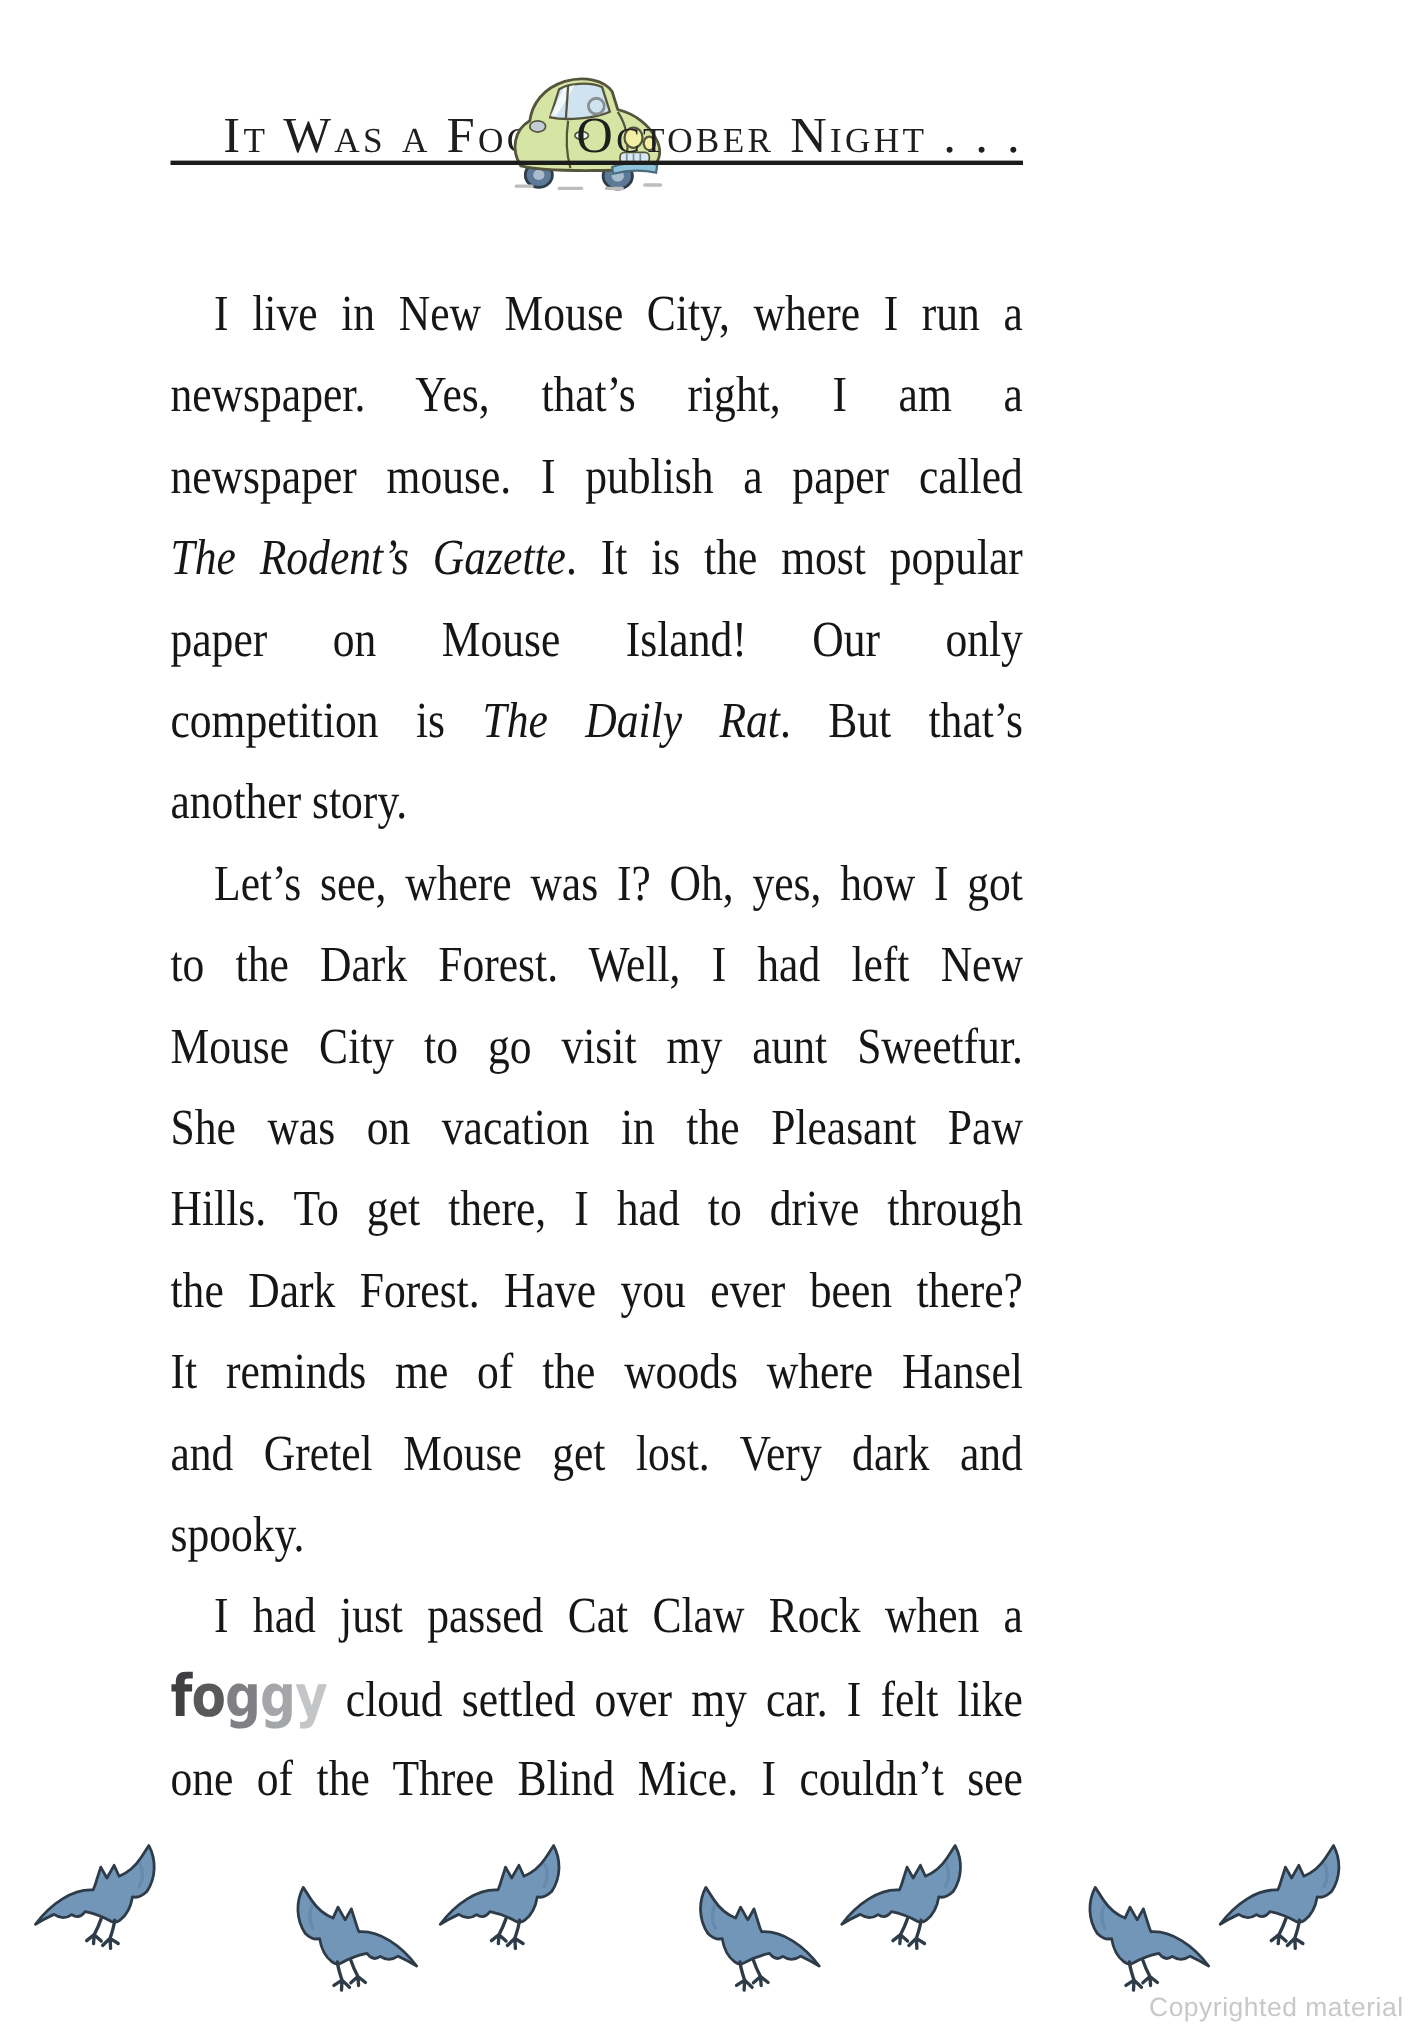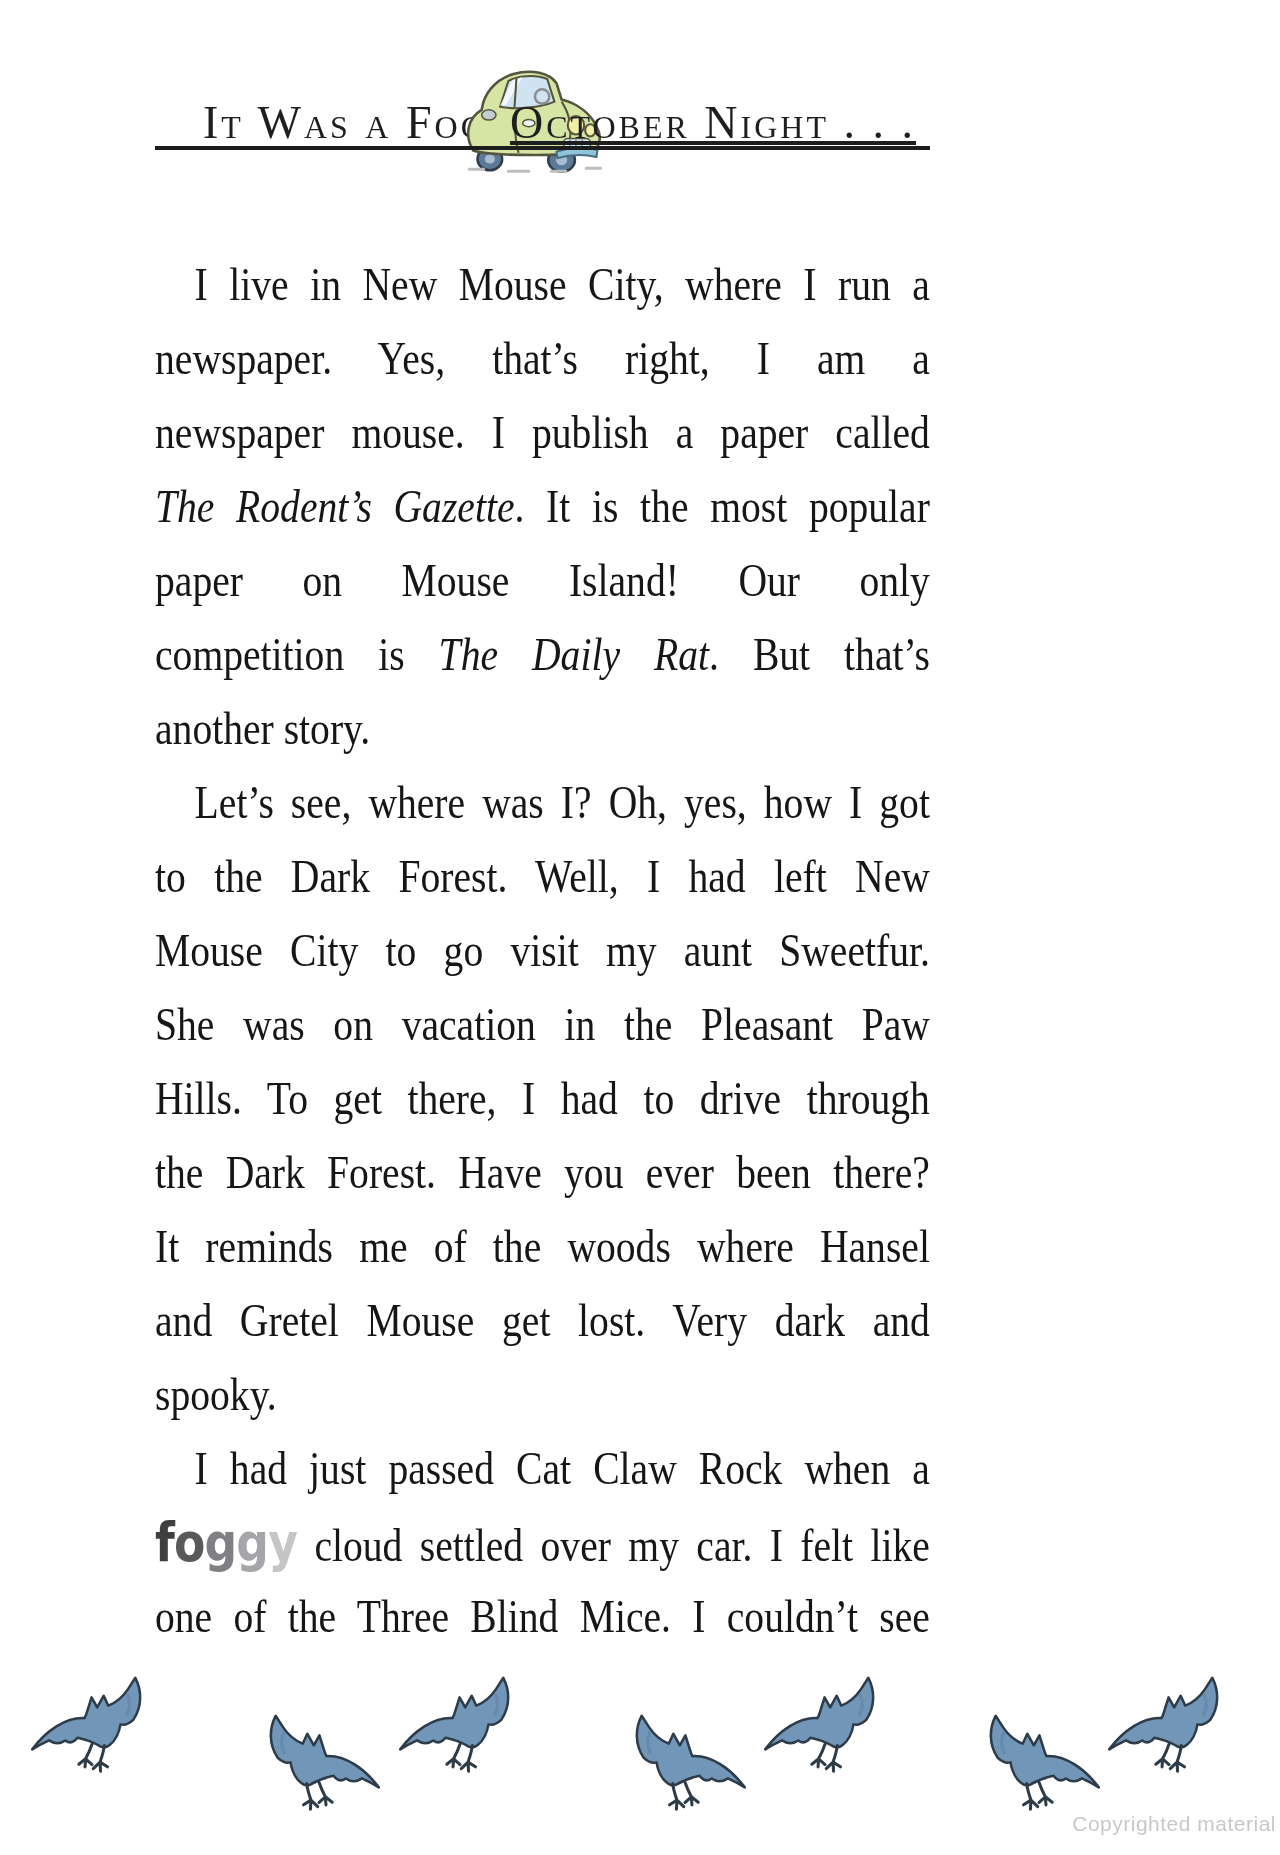--- a/index.html
+++ b/index.html
@@ -3,39 +3,39 @@
 <meta charset="utf-8">
 <style>
   html,body{margin:0;padding:0;background:#e9e9e9;}
   .page{position:relative;width:1280px;height:1855px;background:#ffffff;overflow:hidden;
         font-family:"Liberation Serif",serif;}
 
   
   .hdr-title{position:absolute;top:96px;font-variant:small-caps;font-size:46px;
              letter-spacing:3px;color:#1e1e1e;white-space:nowrap;}
   #hdr-left{left:203px;}
-  #hdr-right{right:364px;text-decoration:underline;}
+  #hdr-right{right:350px;}
   .hdr-rule{position:absolute;left:155px;top:146px;width:775px;height:4px;background:#1c1c1c;}
   .car{position:absolute;left:455px;top:60px;width:164px;height:116px;}
 
   
   .text-block{position:absolute;left:155px;top:248px;width:900px;
               transform:scaleX(0.861);transform-origin:left top;
               font-size:46px;line-height:74px;color:#161616;}
   .line{height:74px;text-align:justify;text-align-last:justify;}
   .line.no-just{text-align-last:left;}
   .line.indent{text-indent:46px;}
   .it{font-style:italic;}
   .foggy{font-family:"DejaVu Sans",sans-serif;font-weight:bold;font-size:53px;
          letter-spacing:-1px;}
 
   
   .bat{position:absolute;width:176px;height:122px;}
   .copyright{position:absolute;right:4px;top:1812px;font-family:"Liberation Sans",sans-serif;
-             font-size:21px;color:#c8c8c8;letter-spacing:0.5px;}
+             font-size:24px;color:#c8c8c8;letter-spacing:0.5px;}
 </style>
 </head>
 <body>
 
 <div class="page">
 
   <div>
     <div class="hdr-title" id="hdr-left">It Was a Foggy</div>
 
     <svg class="car" viewBox="0 0 160 112" xmlns="http://www.w3.org/2000/svg">

